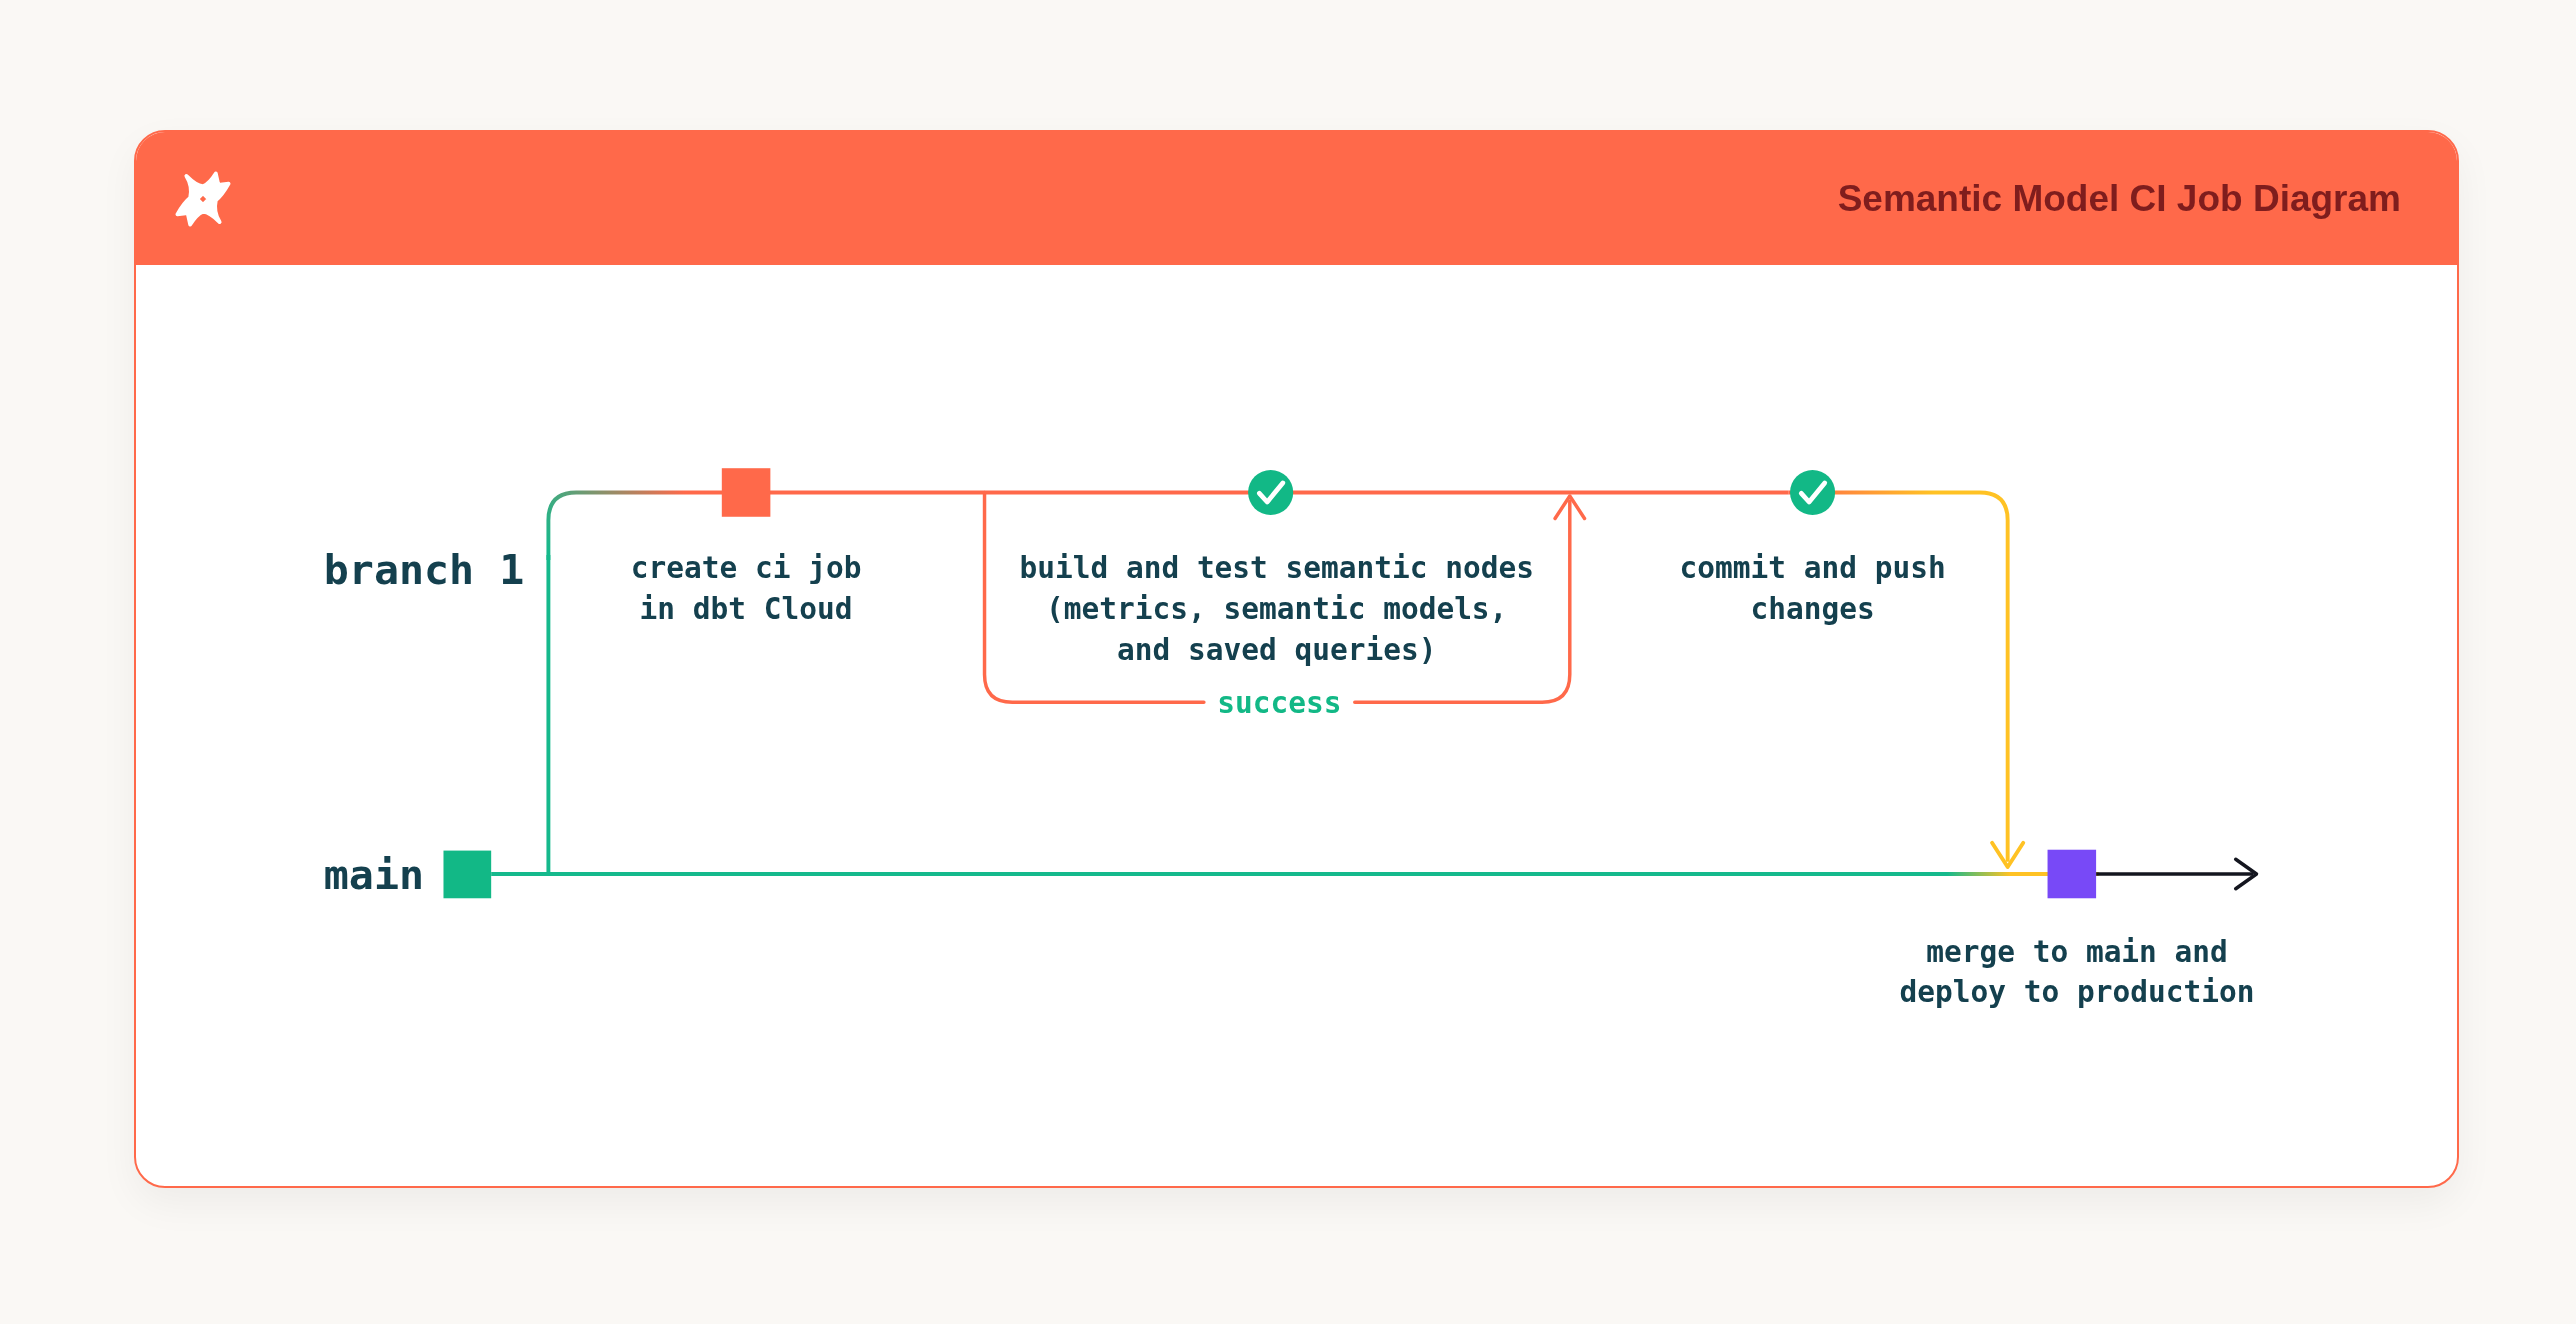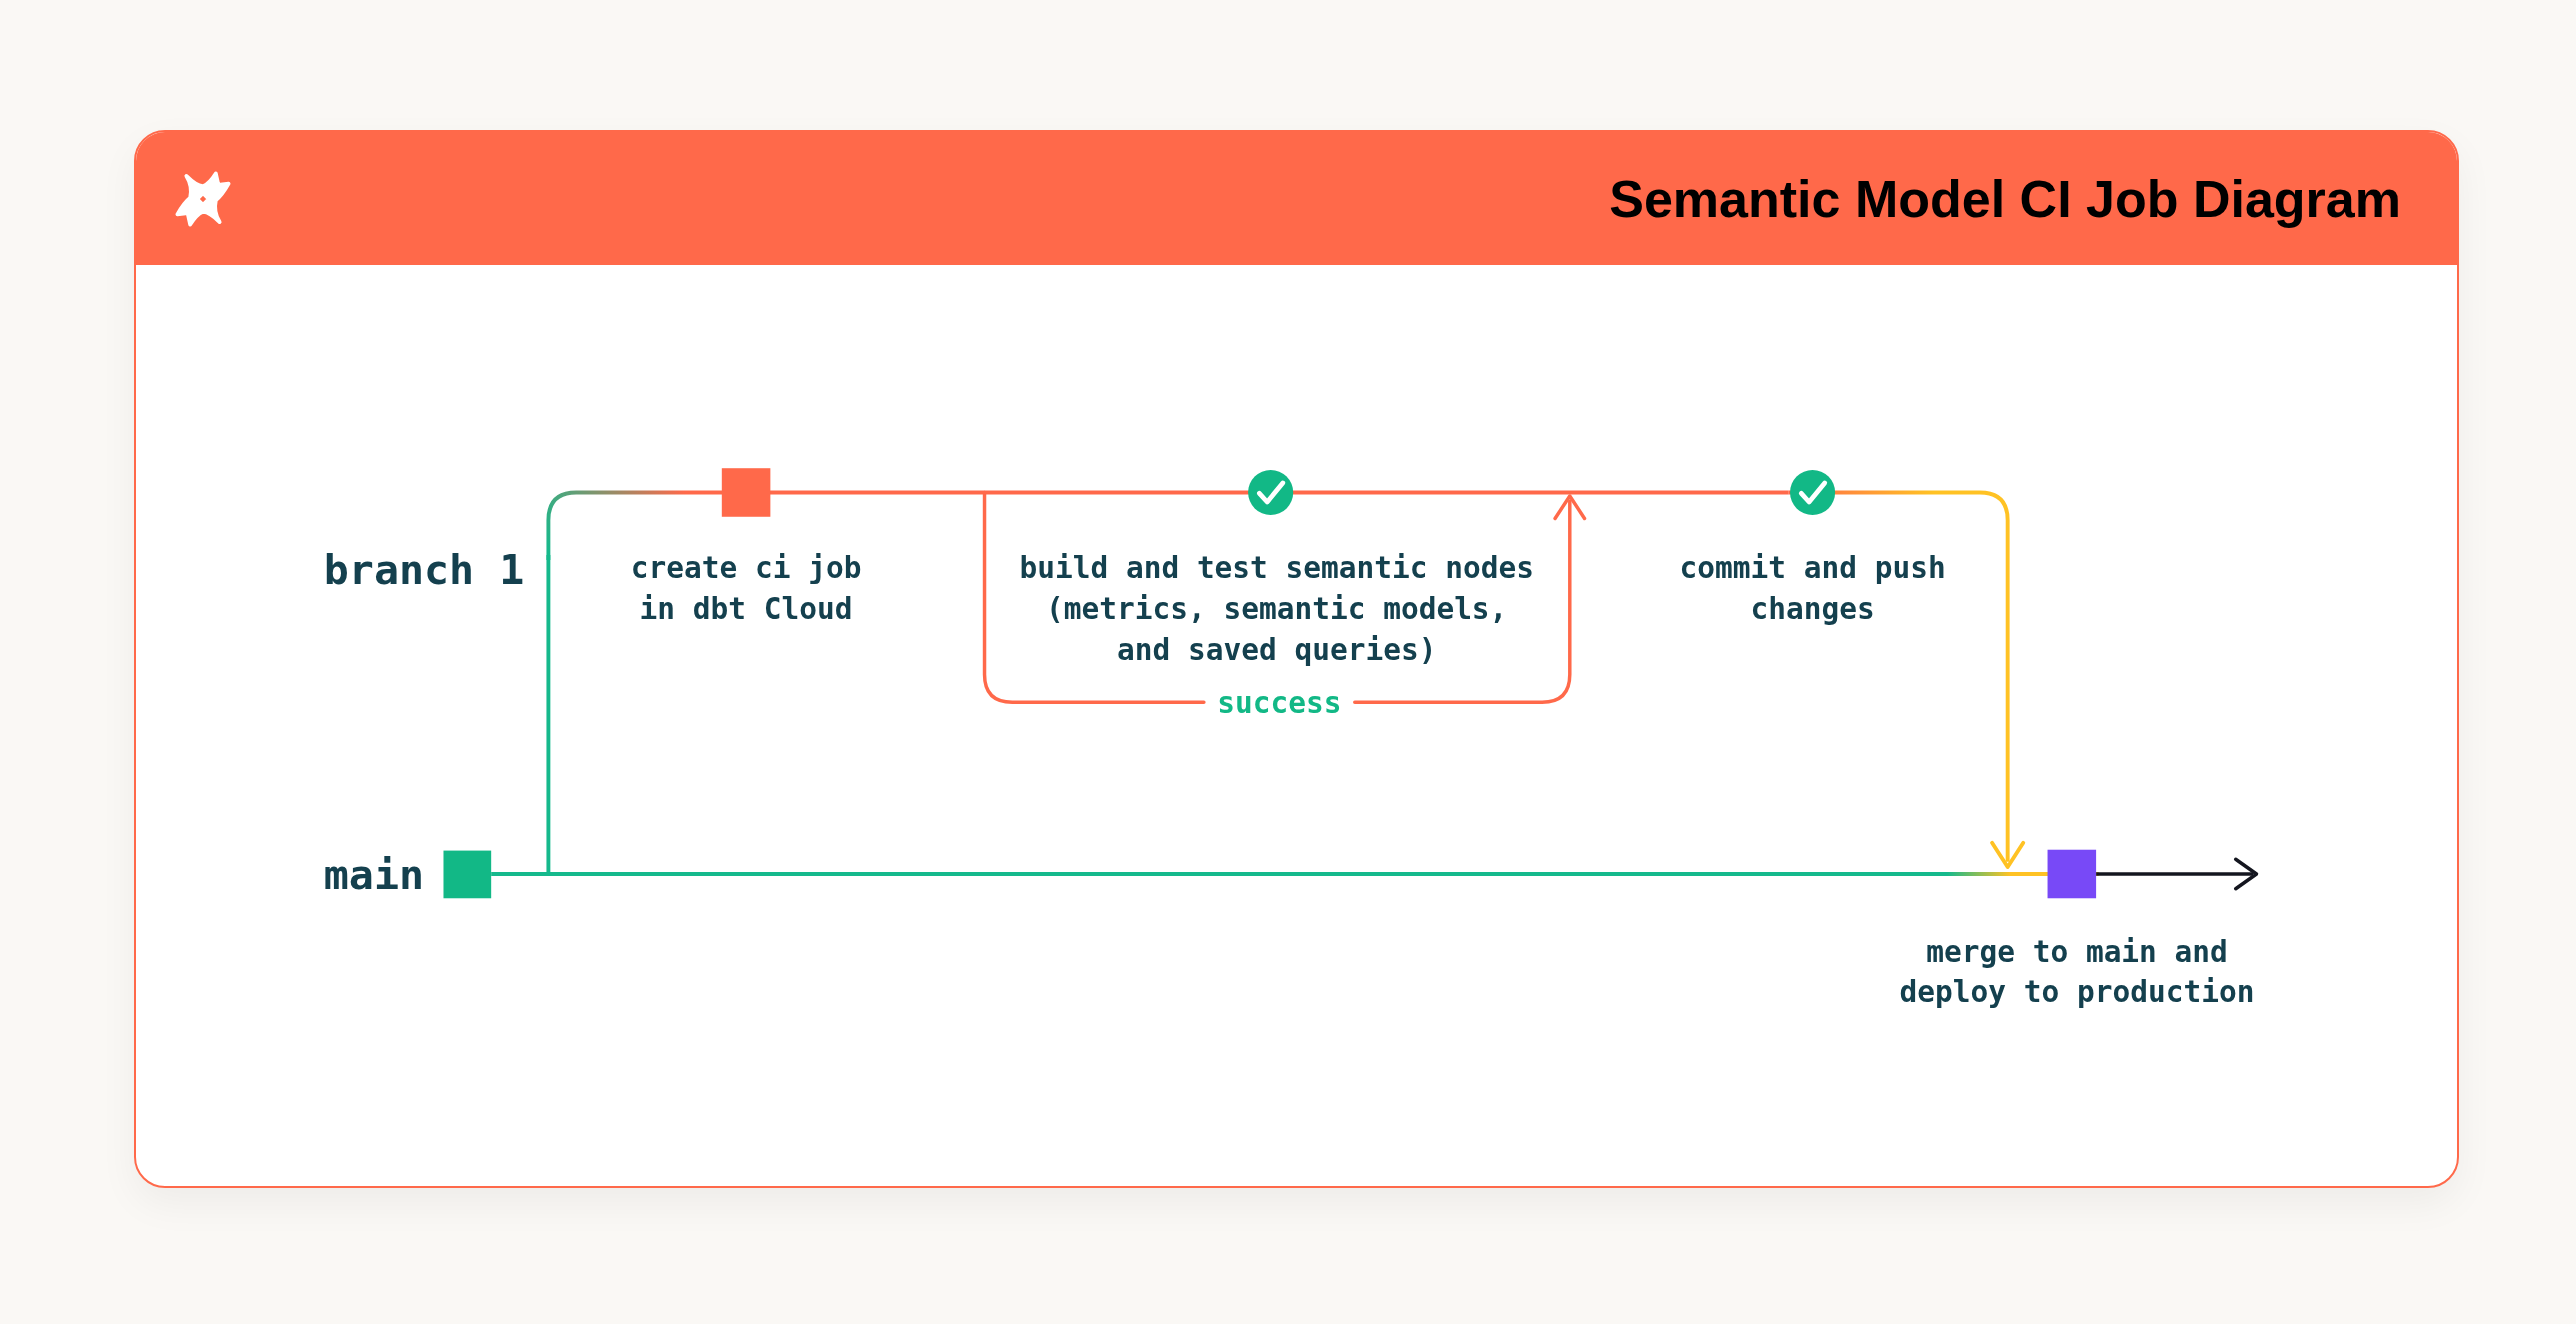--- a/index.html
+++ b/index.html
@@ -23,21 +23,21 @@
   .card-header{
     height:133px;
     background:#FF694A;
     display:flex;align-items:center;
     padding:0 56px 0 35px;
     box-sizing:border-box;
   }
   .logo{width:64px;height:64px;display:block;}
   .title{
     margin:0 0 0 auto;
-    font-size:52px;font-weight:700;color:#000000;
+    font-size:37px;font-weight:700;color:#7f1d1d;
     letter-spacing:0px;
     font-family:"Liberation Sans", sans-serif;
   }
   svg.diagram{
     position:absolute;left:0;top:0;width:2576px;height:1324px;
     pointer-events:none;
   }
   .mono-label{
     font-family:"DejaVu Sans Mono", monospace;
     font-weight:700;

